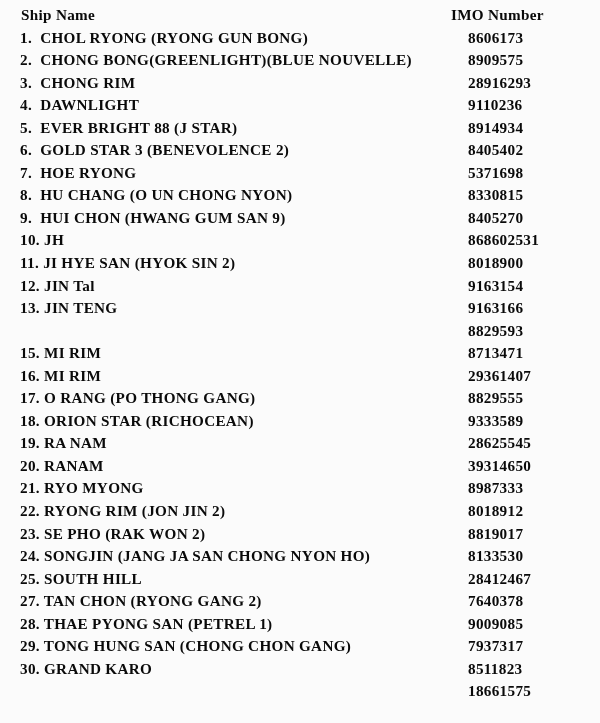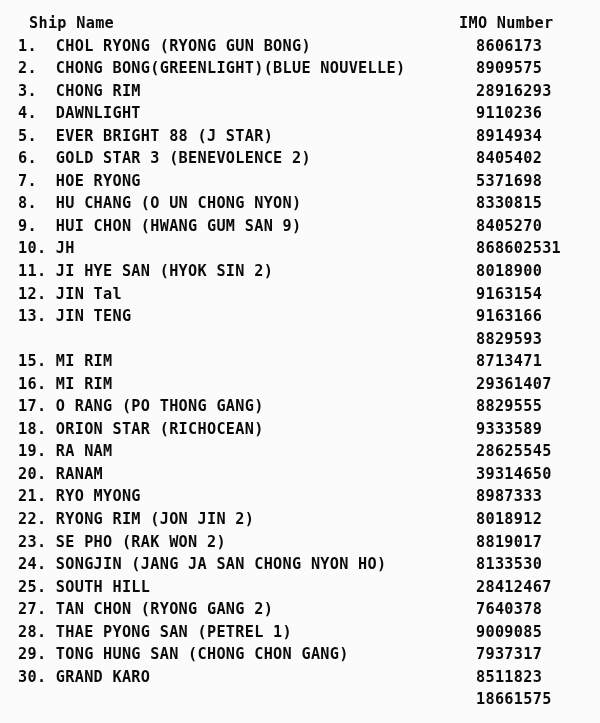--- a/index.html
+++ b/index.html
@@ -15,38 +15,39 @@
     color: #0a0a0a;
     overflow: hidden;
     -webkit-font-smoothing: none;
   }
 
   .sheet {
     position: relative;
     width: 600px;
     height: 723px;
     box-sizing: border-box;
-    padding: 12px;
+    padding: 4px;
     background: #fbfbfb;
+    font-family: Liberation Serif, serif;
   }
 
   .row {
     display: block;
     position: relative;
     height: 22.55px;
     line-height: 22.55px;
     white-space: pre;
     font-size: 15.2px;
     letter-spacing: 0.02em;
     font-weight: 700;
   }
 
   .row .name {
     position: absolute;
-    left: 6px;
+    left: 16px;
     top: 0;
     white-space: pre;
   }
 
   .row .imo {
     position: absolute;
     left: 464px;
     top: 0;
     white-space: pre;
   }

